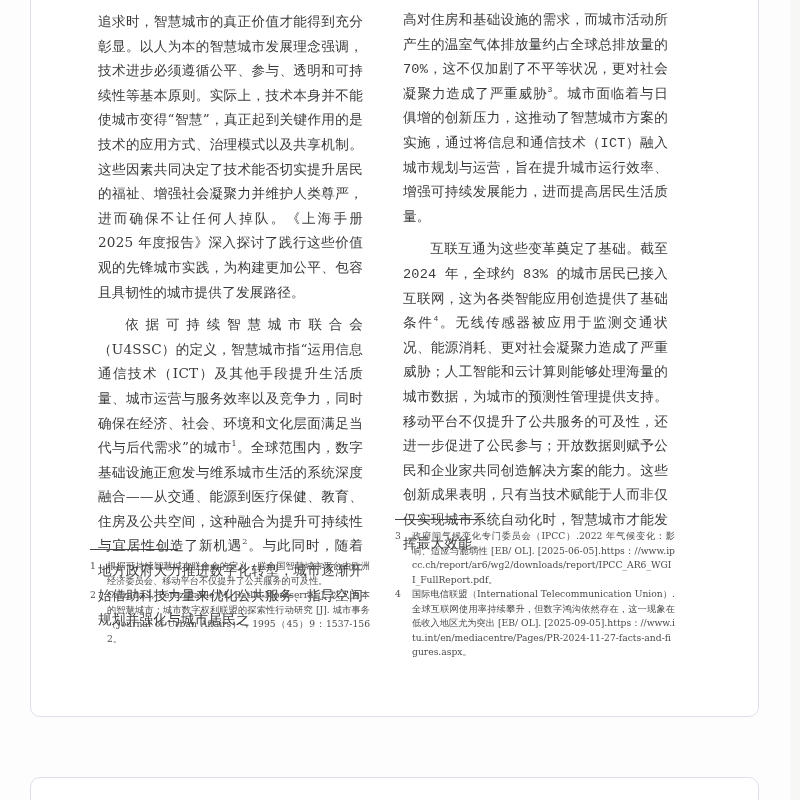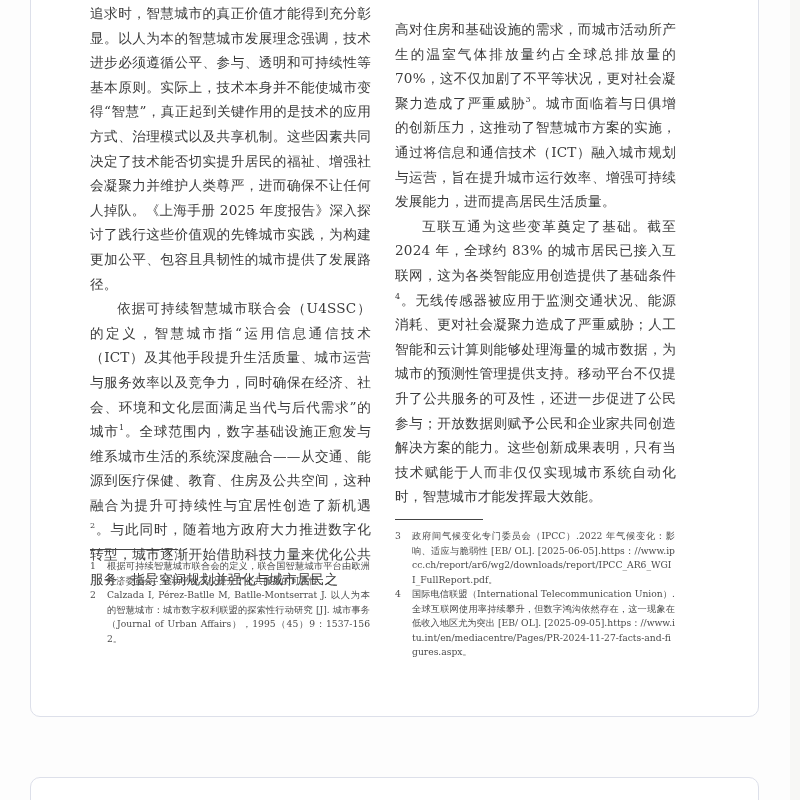--- a/index.html
+++ b/index.html
@@ -23,22 +23,22 @@
   }
   .page-1 { top: -20px; height: 737px; }
   .page-2 { top: 777px; height: 60px; }
   .col {
     position: absolute; width: 281px;
     font-size: 13.6px; line-height: 24.6px;
     letter-spacing: 0.2px;
     text-align: justify;
   }
   .col-left { left: 59px; top: 20px; }
-  .col-right { left: 364px; top: 36px; }
-  .para { margin: 0; }
+  .col-right { left: 364px; top: 20px; font-family: Liberation Mono, monospace; }
+  .para { margin: 8px; }
   .indent { text-indent: 2em; }
   sup { font-size: 8px; vertical-align: 6px; line-height: 0; }
   .fn-rule {
     position: absolute; height: 1px; width: 88px; background: #444;
   }
   .fn-rule-left { left: 59px; top: 568px; }
   .fn-rule-right { left: 364px; top: 538px; }
   .footnotes {
     position: absolute; width: 280px;
     font-size: 9.2px; line-height: 14.5px; color: #4a4a4a;

